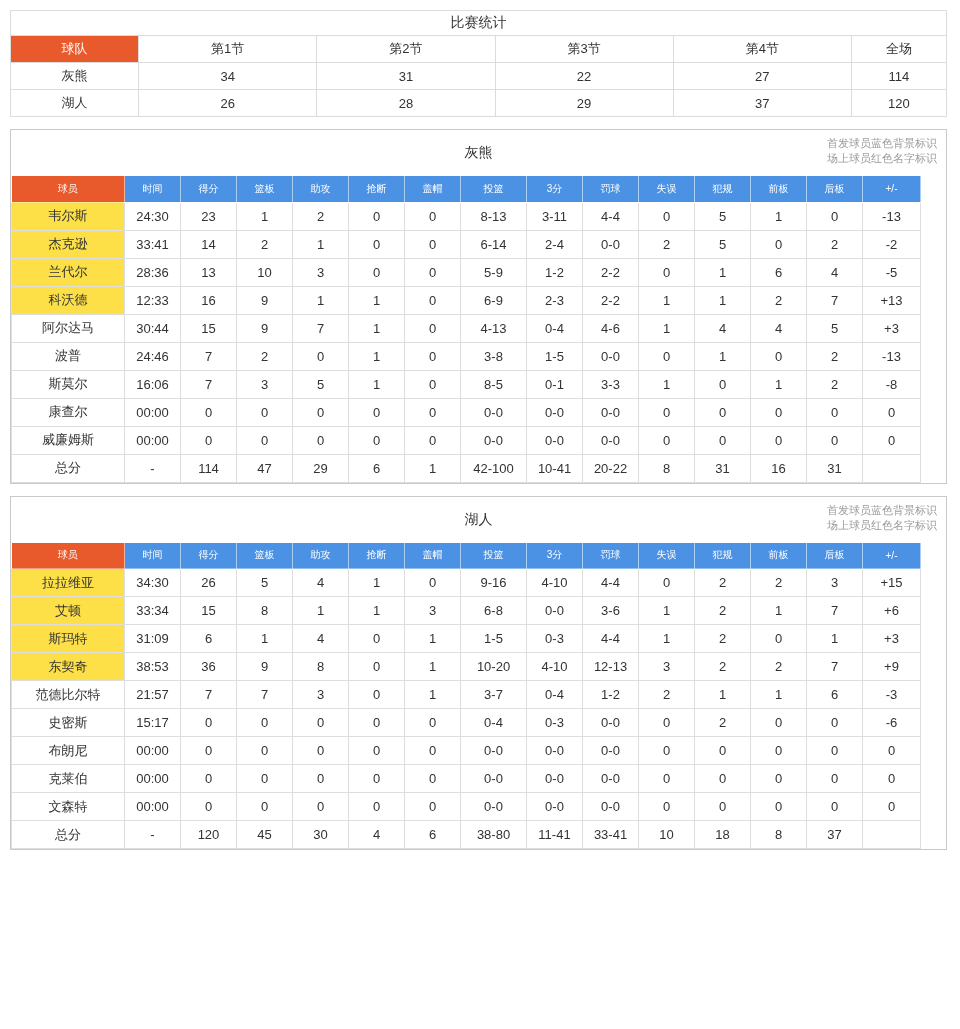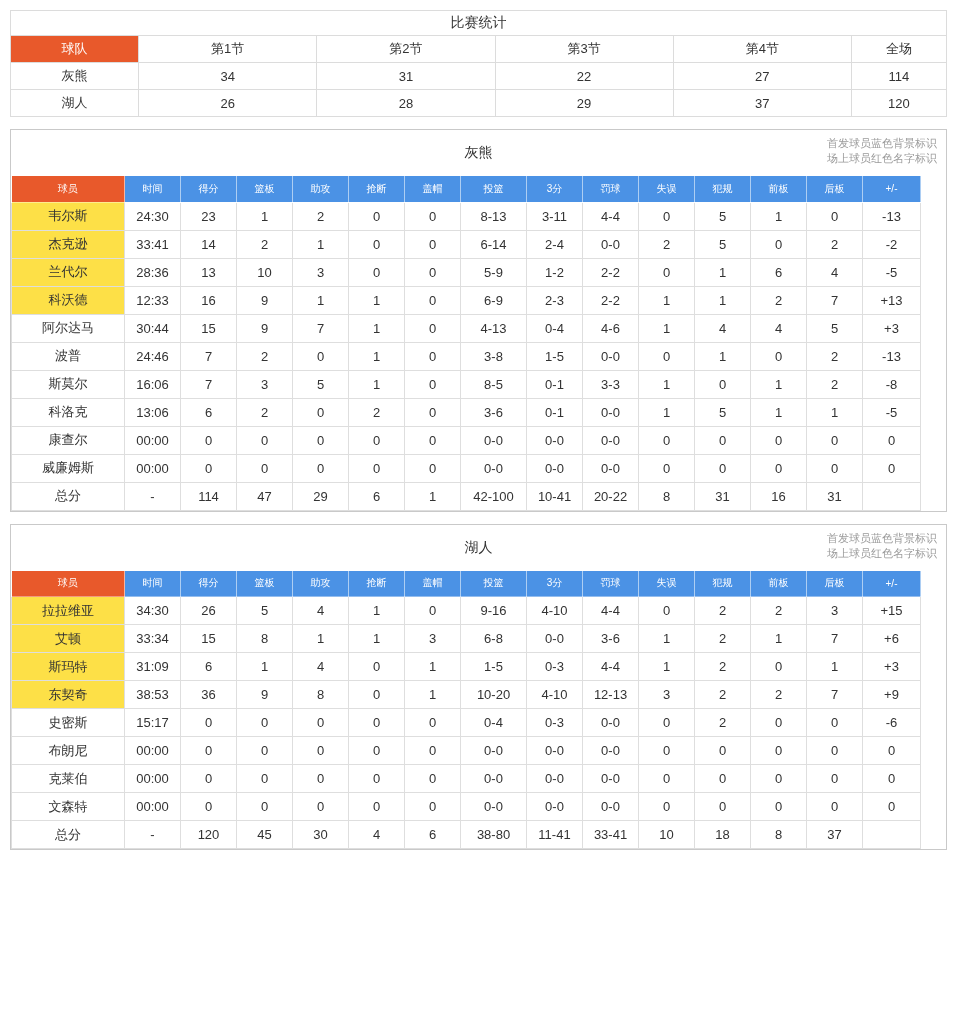--- a/index.html
+++ b/index.html
@@ -287,37 +287,20 @@
             <td>8-5</td>
             <td>0-1</td>
             <td>3-3</td>
             <td>1</td>
             <td>0</td>
             <td>1</td>
             <td>2</td>
             <td>-8</td>
           </tr>
           <tr>
-            <td>科洛克</td>
-            <td>13:06</td>
-            <td>6</td>
-            <td>2</td>
-            <td>0</td>
-            <td>2</td>
-            <td>0</td>
-            <td>3-6</td>
-            <td>0-1</td>
-            <td>0-0</td>
-            <td>1</td>
-            <td>5</td>
-            <td>1</td>
-            <td>1</td>
-            <td>-5</td>
-          </tr>
-          <tr>
             <td>康查尔</td>
             <td>00:00</td>
             <td>0</td>
             <td>0</td>
             <td>0</td>
             <td>0</td>
             <td>0</td>
             <td>0-0</td>
             <td>0-0</td>
             <td>0-0</td>
@@ -473,20 +456,37 @@
             <td>10-20</td>
             <td>4-10</td>
             <td>12-13</td>
             <td>3</td>
             <td>2</td>
             <td>2</td>
             <td>7</td>
             <td>+9</td>
           </tr>
           <tr>
+            <td>范德比尔特</td>
+            <td>21:57</td>
+            <td>7</td>
+            <td>7</td>
+            <td>3</td>
+            <td>0</td>
+            <td>1</td>
+            <td>3-7</td>
+            <td>0-4</td>
+            <td>1-2</td>
+            <td>2</td>
+            <td>1</td>
+            <td>1</td>
+            <td>6</td>
+            <td>-3</td>
+          </tr>
+          <tr>
             <td>史密斯</td>
             <td>15:17</td>
             <td>0</td>
             <td>0</td>
             <td>0</td>
             <td>0</td>
             <td>0</td>
             <td>0-4</td>
             <td>0-3</td>
             <td>0-0</td>

